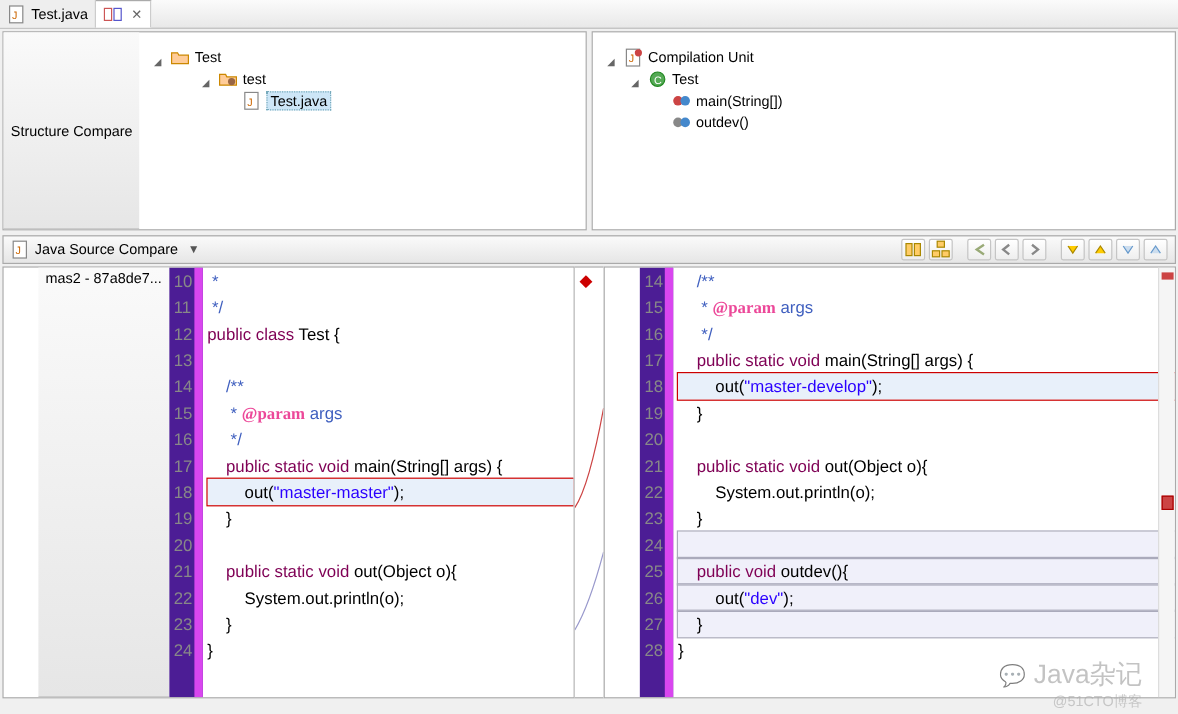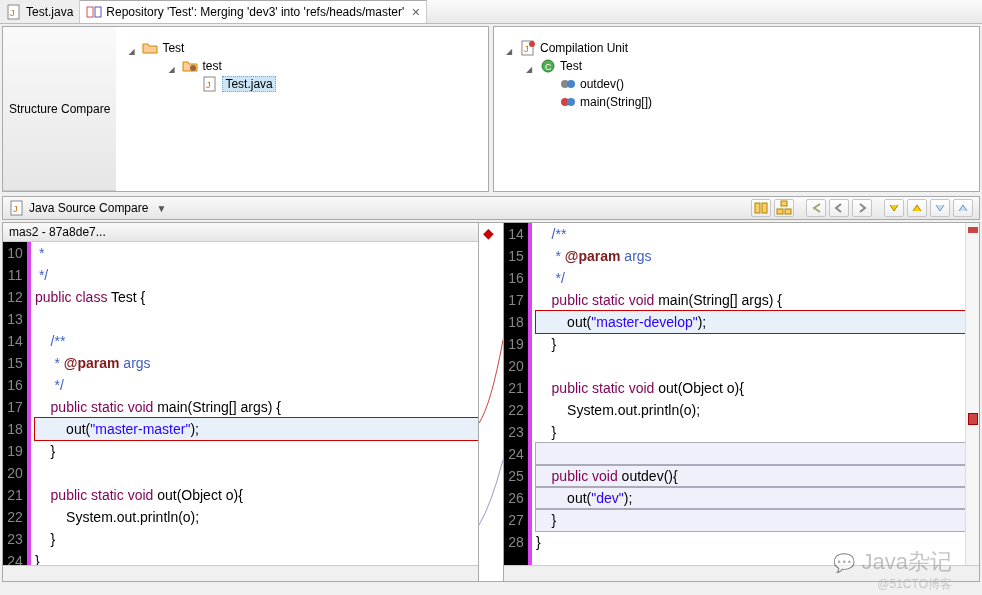--- a/index.html
+++ b/index.html
@@ -16,30 +16,30 @@
 .tree-indent-1 { padding-left: 20px; }
 .tree-indent-2 { padding-left: 40px; }
 .tree-indent-3 { padding-left: 60px; }
 .arrow { width: 10px; height: 10px; display: inline-block; }
 .arrow.open::before { content: "◢"; font-size: 8px; color: #666; }
 .selected { background: #cde6f7; border: 1px dotted #7ab; padding: 0 2px; }
 .src-header { display: flex; align-items: center; justify-content: space-between; background: linear-gradient(#fafafa, #e6e6e6); border: 1px solid #aaa; margin: 2px; padding: 2px 6px; }
 .toolbar { display: flex; gap: 3px; }
 .tbtn { width: 20px; height: 18px; border: 1px solid #c5c5c5; background: linear-gradient(#fff,#eee); border-radius: 2px; display: flex; align-items: center; justify-content: center; }
 .diff-area { display: flex; height: 360px; margin: 0 2px; }
-.diff-pane { flex: 1; border: 1px solid #aaa; background: #fff; display: flex; flex-direction: column; position: relative; }
+.diff-pane { flex: 1; border: 1px solid #aaa; background: #fff; display: flex; position: relative; padding-left: 29px; }
 .diff-pane-header { background: linear-gradient(#fafafa,#e6e6e6); border-bottom: 1px solid #ccc; padding: 2px 6px; }
 .gutter-center { width: 24px; background: #fff; border-top: 1px solid #aaa; border-bottom: 1px solid #aaa; position: relative; }
 .code-area { flex: 1; display: flex; overflow: hidden; position: relative; font-family: Consolas, monospace; font-size: 14px; line-height: 22px; }
-.line-numbers { background: #000000; color: #888; text-align: center; padding: 0 4px; border-right: 4px solid #d946ef; width: 28px; }
+.line-numbers { background: #4c1d95; color: #888; text-align: center; padding: 0 4px; border-right: 7px solid #d946ef; width: 28px; }
 .code-body { flex: 1; white-space: pre; padding-left: 4px; overflow: hidden; }
 .kw { color: #7f0055; font-weight: normal; }
 .str { color: #2a00ff; }
 .doc { color: #3f5fbf; }
-.doc-tag { color: #7f1d1d; font-weight: bold; }
+.doc-tag { color: #ec4899; font-weight: bold; font-family: Liberation Serif, serif; }
 .line { height: 22px; }
 .highlight-diff { background: #e8f0fa; outline: 1px solid #c00; }
 .highlight-added { background: #f0f0fa; outline: 1px solid #aab; }
 .right-annot { position: absolute; right: 0; top: 0; width: 14px; height: 100%; background: #f5f5f5; border-left: 1px solid #ddd; }
 .annot-mark { position: absolute; right: 1px; width: 10px; height: 6px; }
 .scrollbar-h { height: 16px; background: #f0f0f0; border-top: 1px solid #ccc; }
 svg { width: 16px; height: 16px; }
 .close-x { font-size: 11px; color: #666; padding-left: 3px; }
 </style>
 </head>
@@ -55,21 +55,20 @@
       </span>
     <span>Test.java</span>
   </div>
   <div class="tab active">
     <span class="icon">
         <svg viewBox="0 0 16 16">
           <rect x="1" y="3" width="6" height="10" fill="#fff" stroke="#c55"></rect>
           <rect x="9" y="3" width="6" height="10" fill="#fff" stroke="#55c"></rect>
         </svg>
       </span>
-    <span>Repository 'Test': Merging 'dev3' into 'refs/heads/master'</span>
     <span class="close-x">✕</span>
   </div>
 </div>
 
 <div class="panes">
   <div class="pane">
     <div class="pane-header">
       <span>Structure Compare</span>
     </div>
     <div class="tree" id="left-tree">
@@ -124,35 +123,35 @@
               <circle cx="8" cy="8" r="6" fill="#5a5" stroke="#282"></circle>
               <text x="5" y="12" font-size="9" fill="#fff">C</text>
             </svg>
           </span>
           <span>Test</span>
         </div>
         <div class="tree-node tree-indent-2">
           <span class="arrow "></span>
           <span class="icon">
             <svg viewBox="0 0 16 16">
+              <circle cx="5" cy="8" r="4" fill="#c44"></circle>
+              <circle cx="11" cy="8" r="4" fill="#48c"></circle>
+            </svg>
+          </span>
+          <span>main(String[])</span>
+        </div>
+        <div class="tree-node tree-indent-2">
+          <span class="arrow "></span>
+          <span class="icon">
+            <svg viewBox="0 0 16 16">
               <circle cx="5" cy="8" r="4" fill="#888"></circle>
               <circle cx="11" cy="8" r="4" fill="#48c"></circle>
             </svg>
           </span>
           <span>outdev()</span>
-        </div>
-        <div class="tree-node tree-indent-2">
-          <span class="arrow "></span>
-          <span class="icon">
-            <svg viewBox="0 0 16 16">
-              <circle cx="5" cy="8" r="4" fill="#c44"></circle>
-              <circle cx="11" cy="8" r="4" fill="#48c"></circle>
-            </svg>
-          </span>
-          <span>main(String[])</span>
         </div>
       </div>
   </div>
 </div>
 
 <div class="src-header">
   <div style="display:flex;align-items:center;gap:4px">
     <span class="icon">
         <svg viewBox="0 0 16 16">
           <rect x="2" y="1" width="11" height="14" fill="#fff" stroke="#888"></rect>

